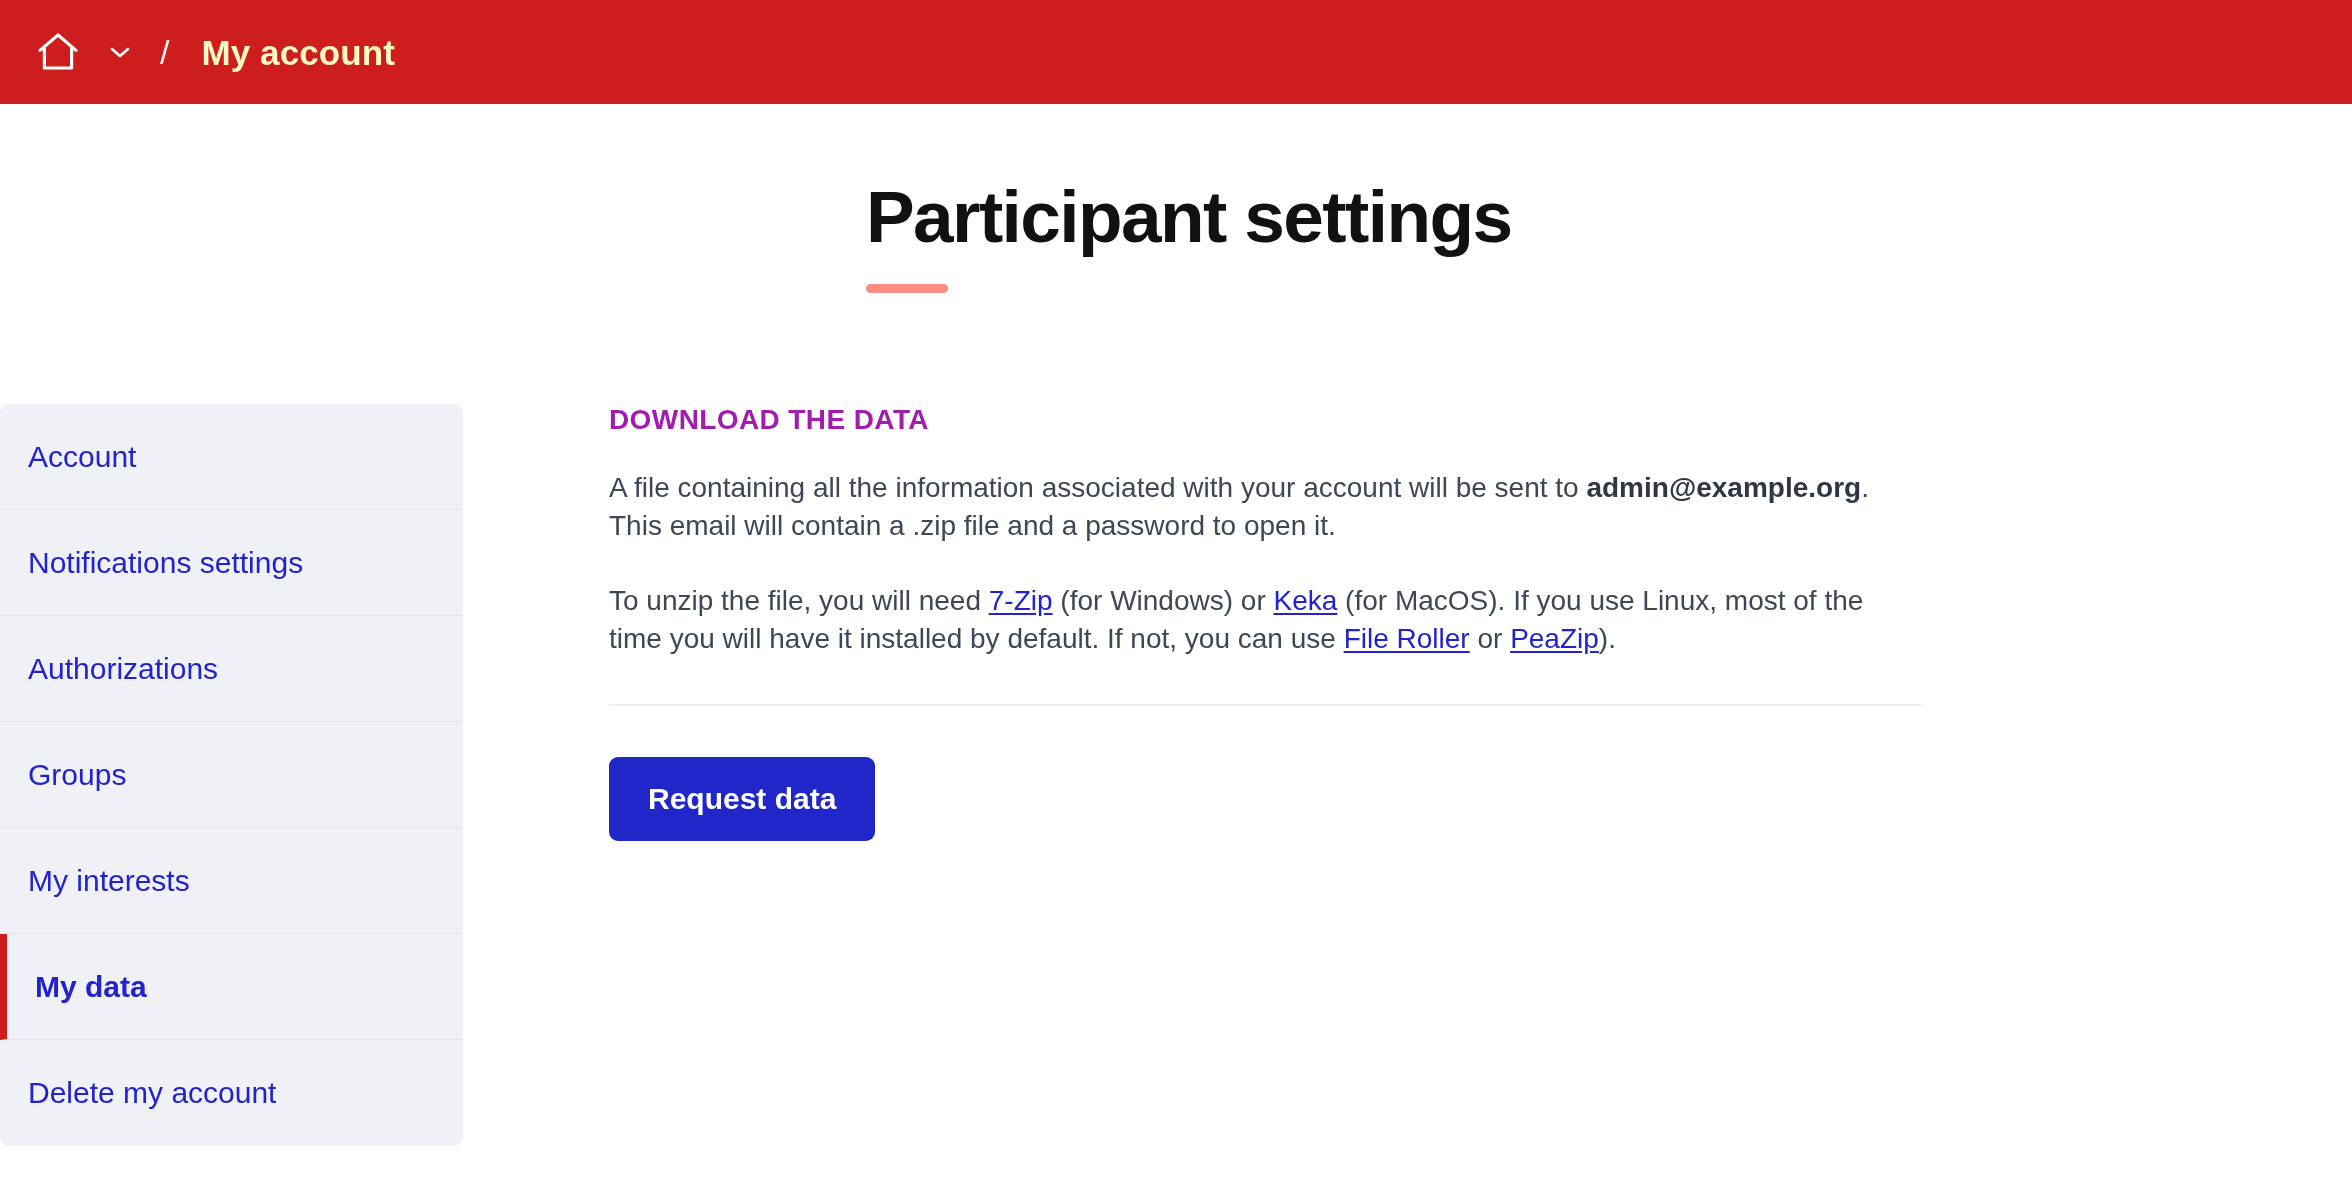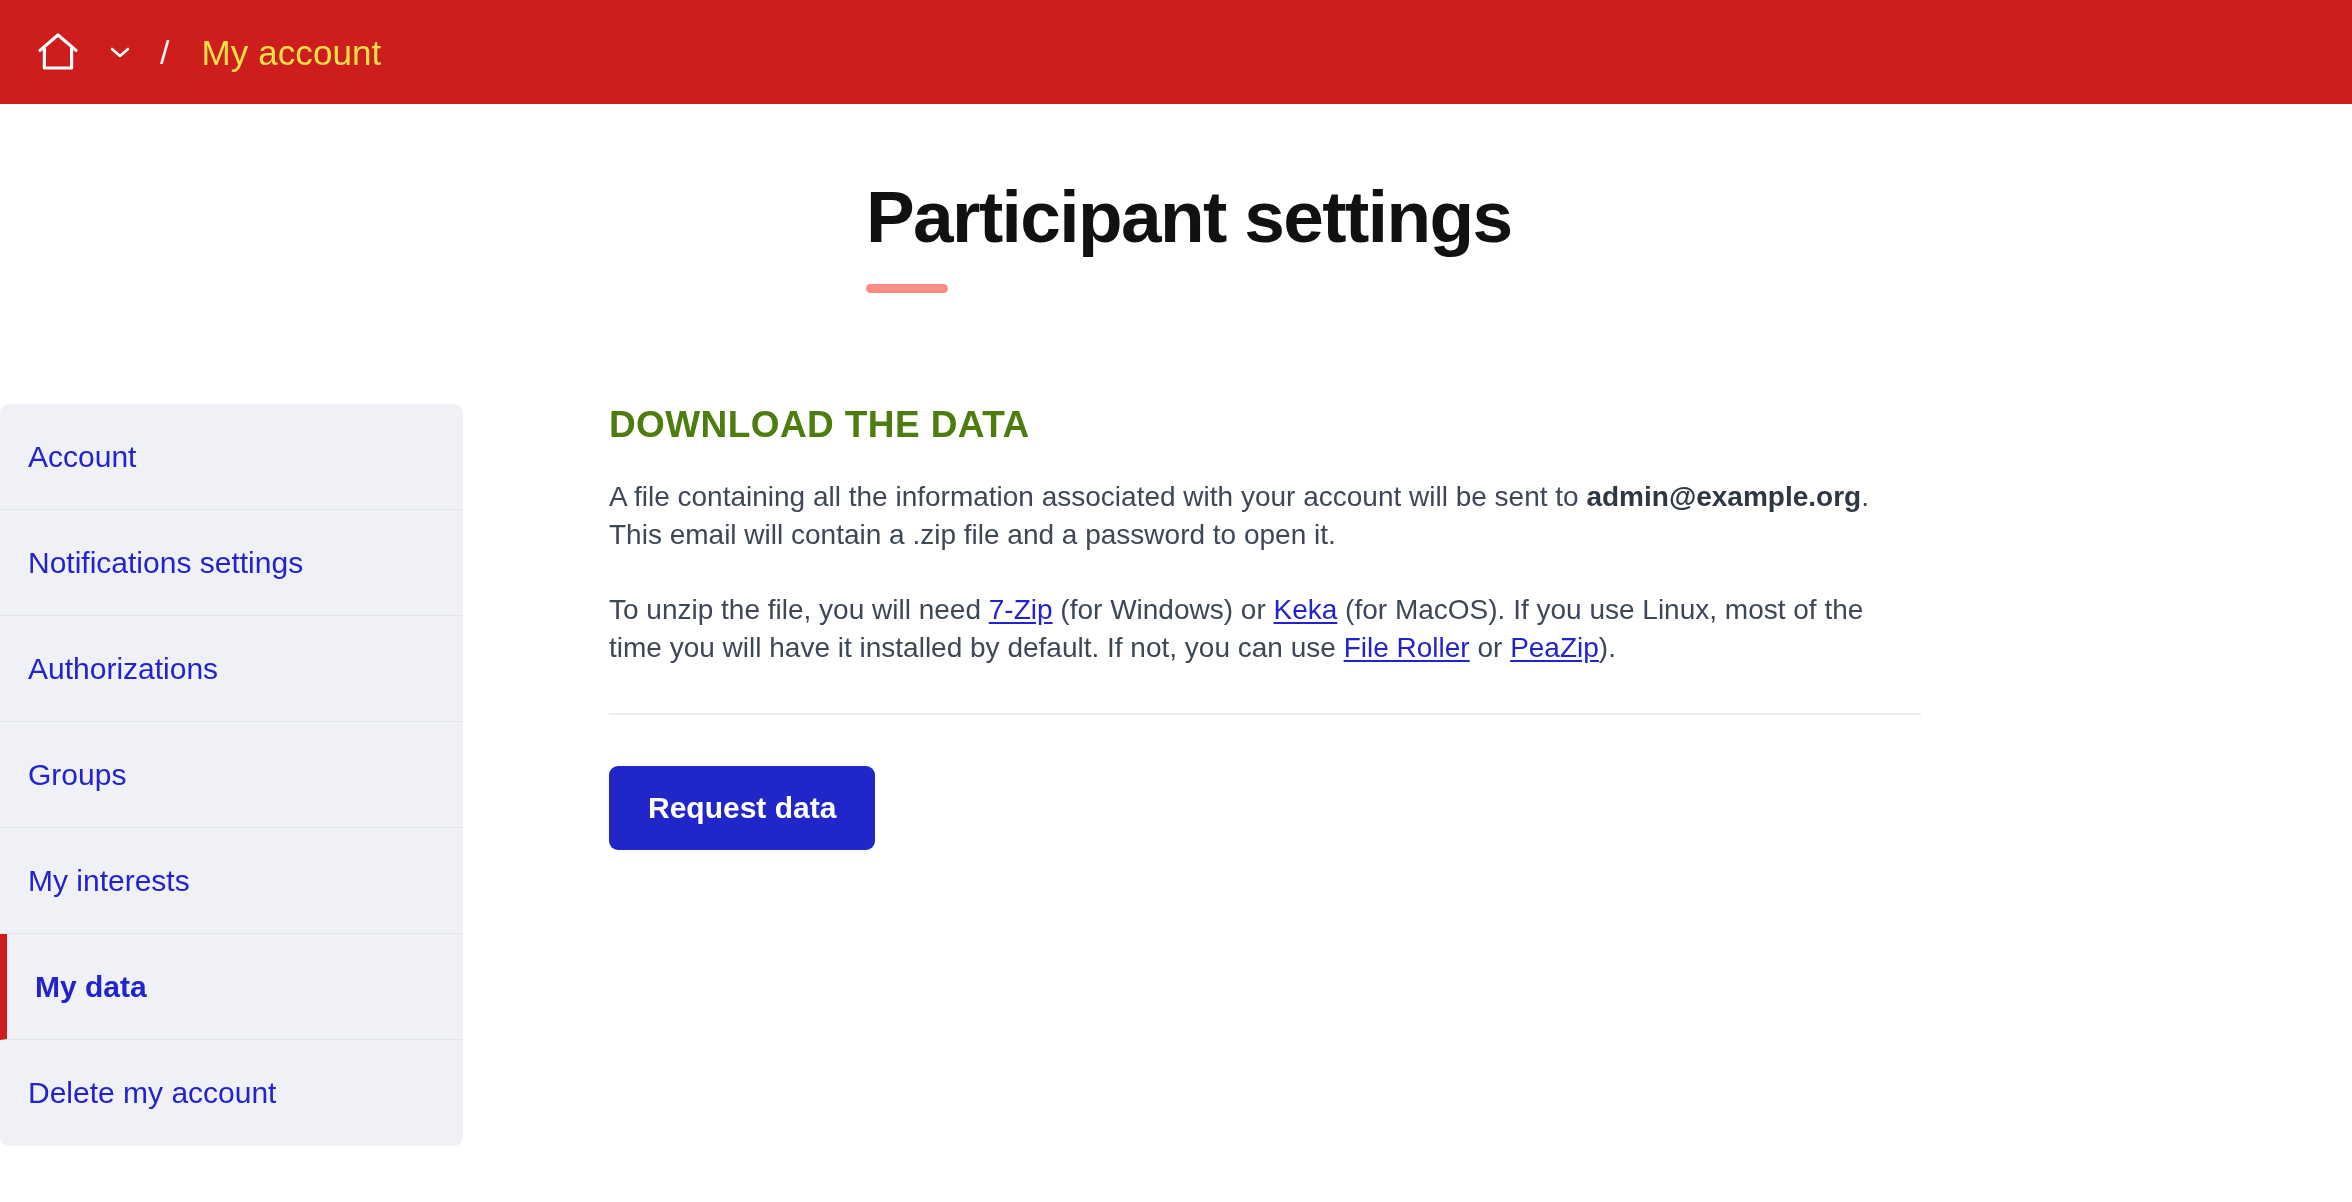--- a/index.html
+++ b/index.html
@@ -44,23 +44,23 @@
   .crumb-sep {
     color: #ffffff;
     font-size: 34px;
     font-weight: 400;
     margin-left: 18px;
     margin-right: 4px;
     line-height: 1;
     opacity: 0.95;
   }
   .crumb-title {
-    color: #fde047;
+    color: #fef9c3;
     font-size: 35px;
-    font-weight: 400;
+    font-weight: 700;
     margin-left: 28px;
     letter-spacing: 0.1px;
     line-height: 1;
   }
 
   
   .page-title-block {
     padding-left: 866px;
     padding-top: 76px;
   }
@@ -124,23 +124,23 @@
   }
 
   
   .main {
     margin-left: 146px;
     width: 1312px;
     flex: 0 0 auto;
     padding-top: 2px;
   }
   .section-heading {
-    font-size: 37px;
-    font-weight: 700;
-    color: #4d7c0f;
+    font-size: 28px;
+    font-weight: 700;
+    color: #a21caf;
     letter-spacing: 0.4px;
     text-transform: uppercase;
     margin: 0 0 35px 0;
     line-height: 1;
   }
   .para {
     font-size: 28px;
     line-height: 1.37;
     color: #3D4756;
     margin: 0 0 36px 0;

